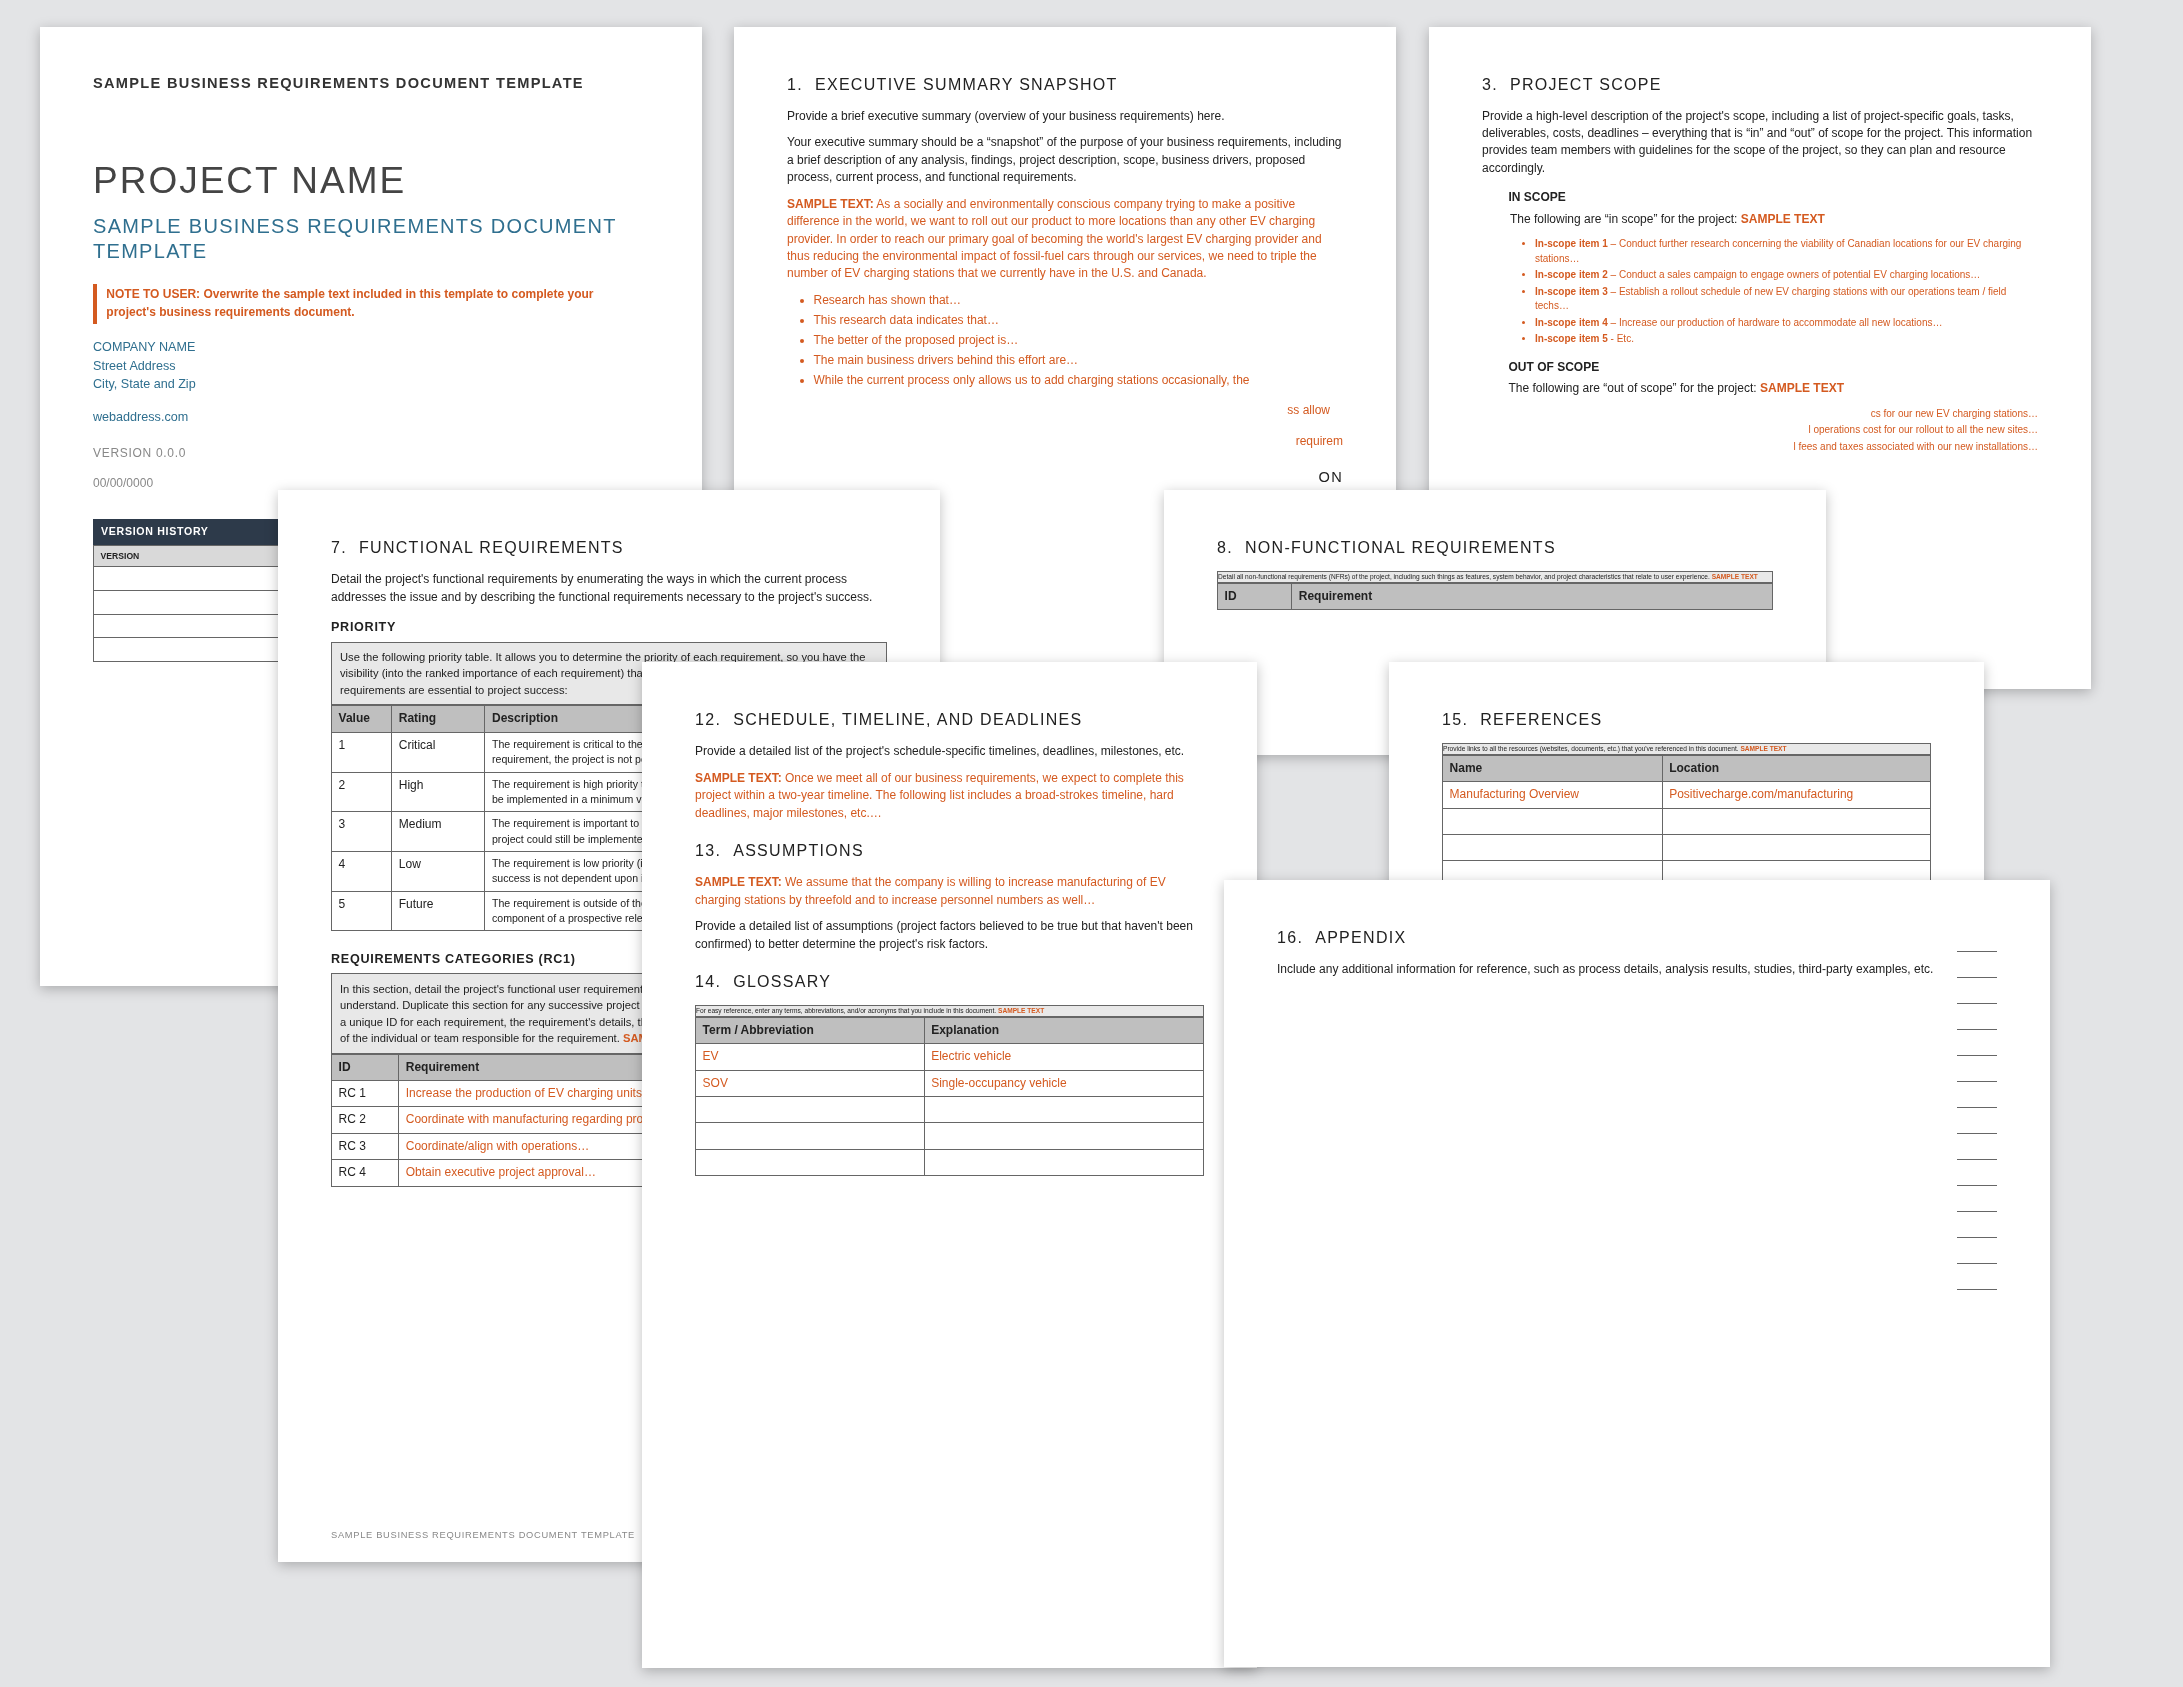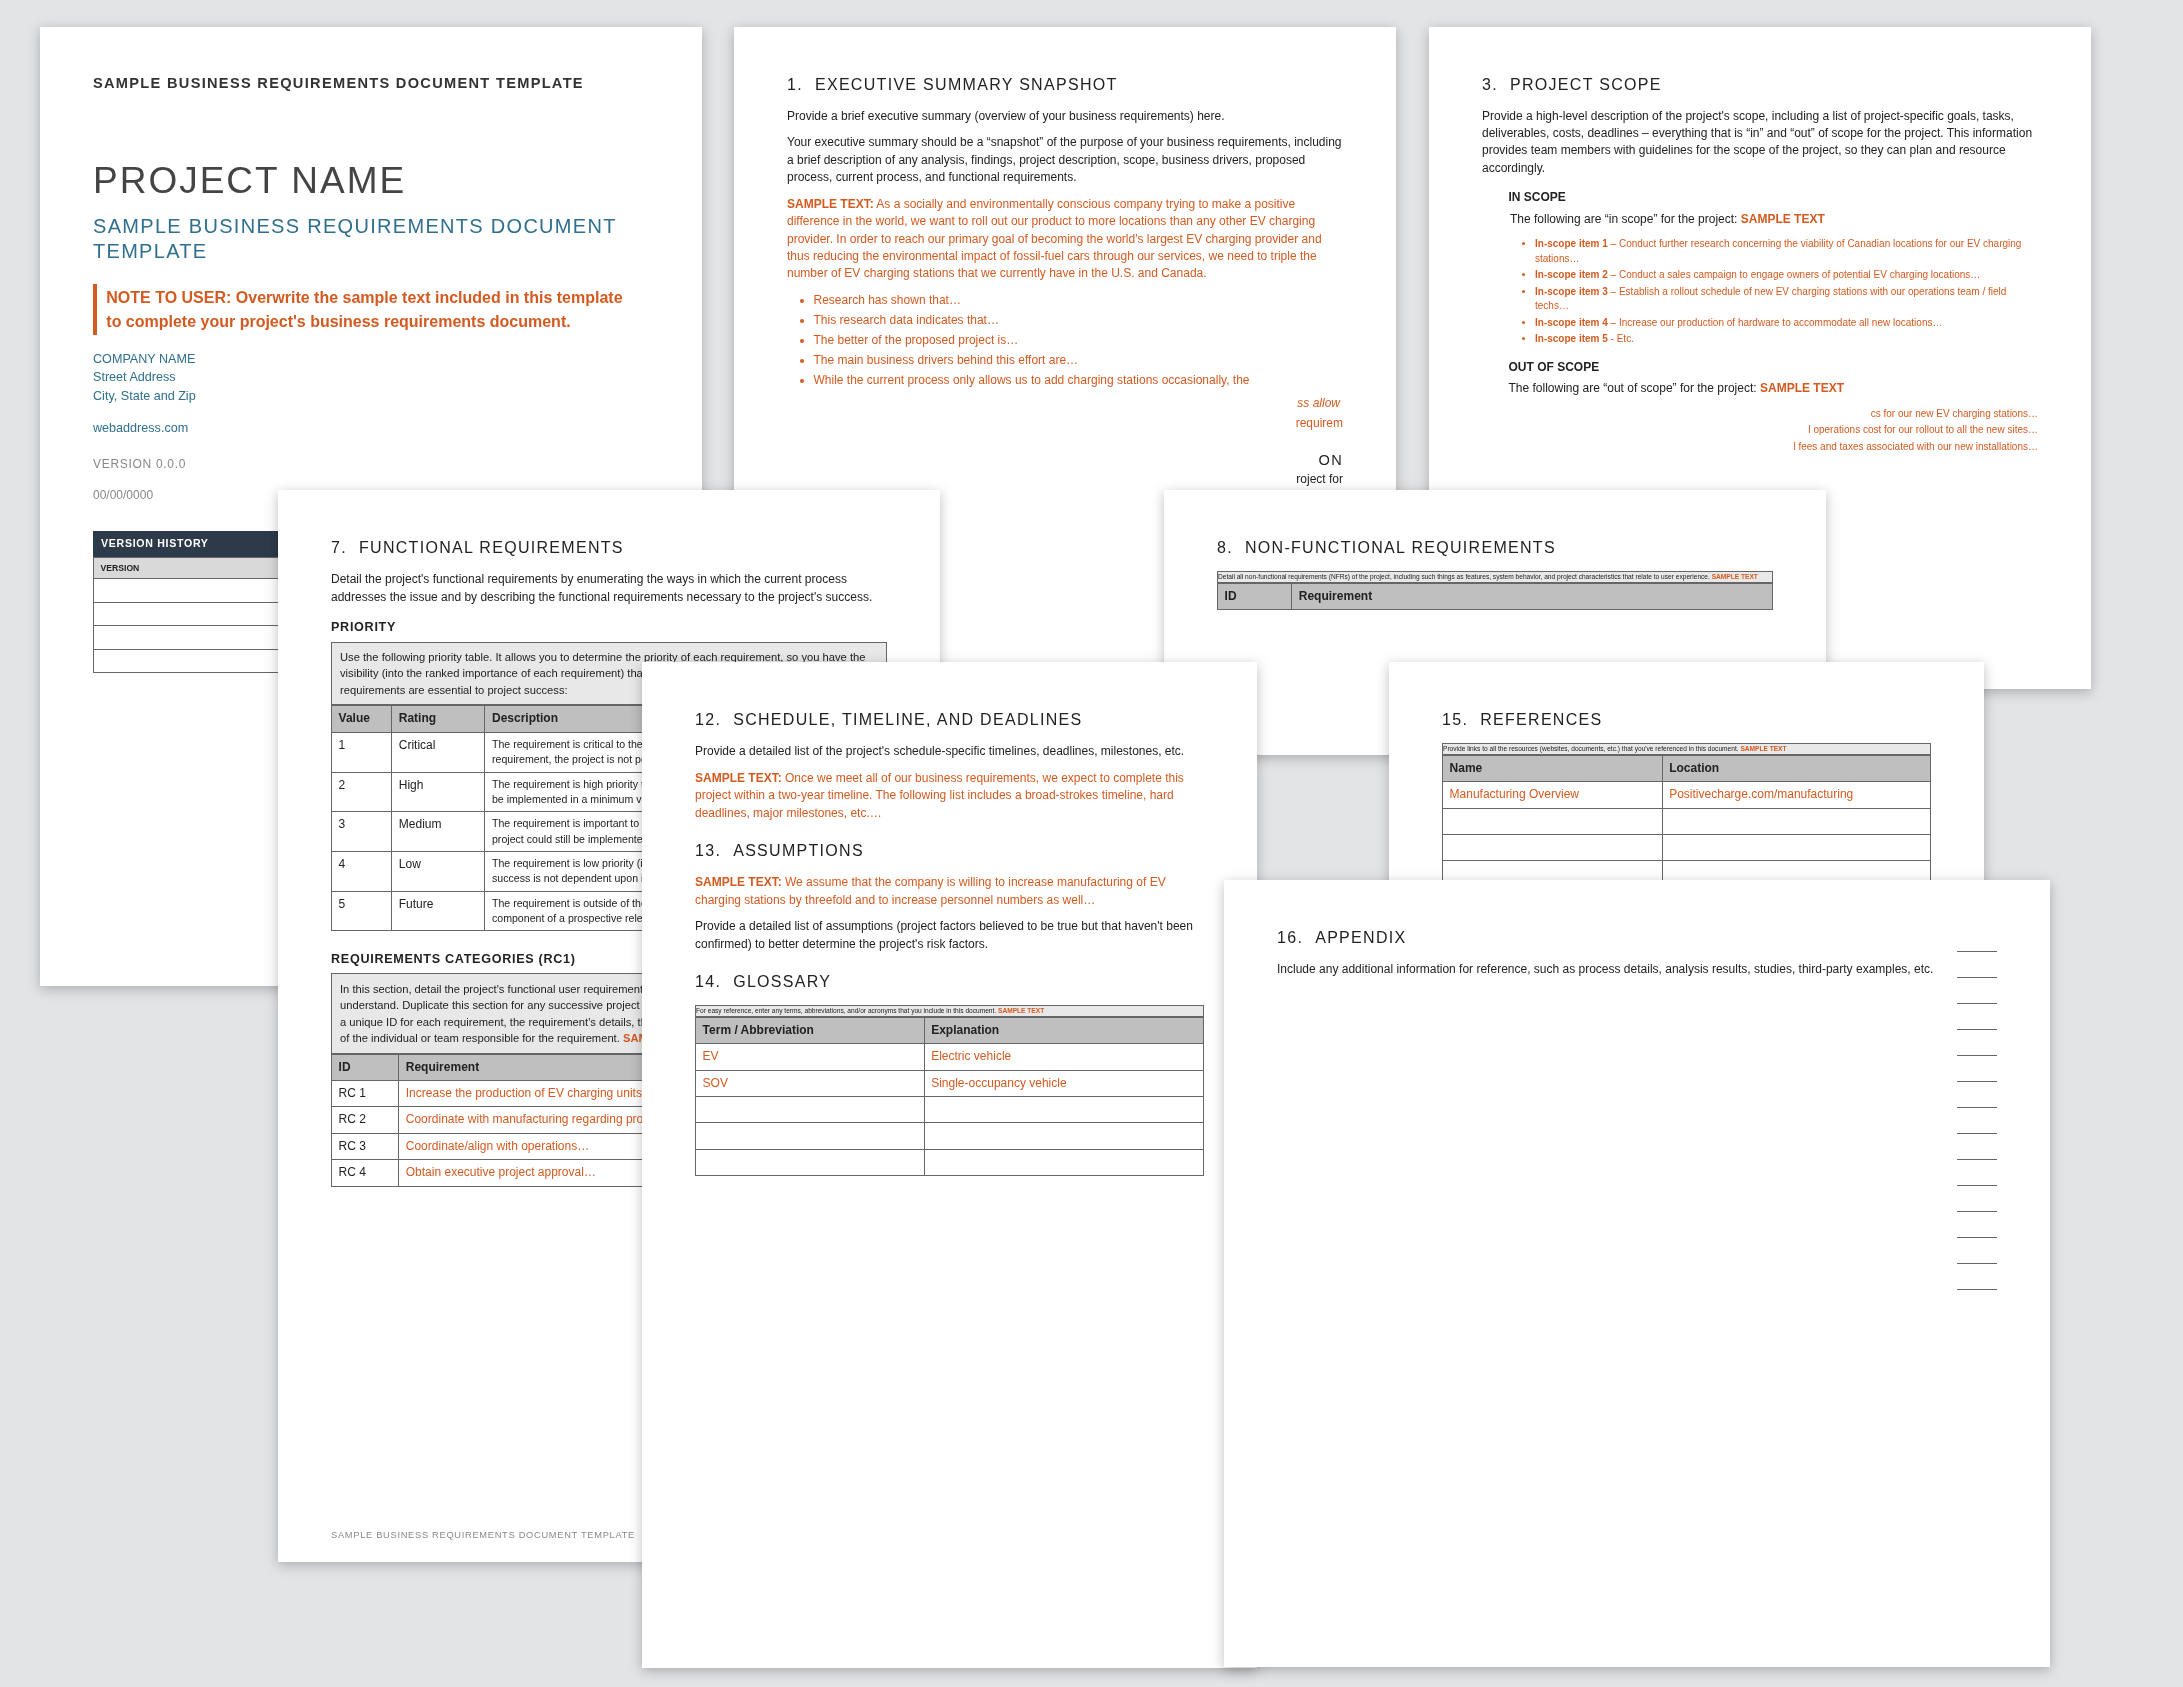--- a/index.html
+++ b/index.html
@@ -36,21 +36,21 @@
   .sample{color:var(--sample);}
   .sample b{font-weight:700;}
   .bold{font-weight:700;}
   ul.bul{margin:5.3px 0 5.3px 26.5px;padding:0;}
   ul.bul li{margin:2.6px 0;font-size:12px;}
   ul.bul.sample li{color:var(--sample);}
   table{border-collapse:collapse;width:100%;font-size:12px;}
   th,td{border:0.7px solid #666;padding:4px 6.6px;text-align:left;vertical-align:top;}
   th{background:var(--table-head);font-weight:700;}
   .note-block{border-left:4px solid var(--orange);padding:2.6px 9.3px;margin:10.6px 0;}
-  .note-block .t{color:var(--orange);font-weight:700;font-size:16px;}
+  .note-block .t{color:var(--orange);font-weight:700;font-size:12px;}
   .footer{position:absolute;bottom:20px;left:53px;font-size:9.3px;color:#888;letter-spacing:0.7px;}
 
   
   #p1{left:40px;top:26.5px;width:662px;height:959px;z-index:1;}
   #p1 .smalltitle{font-size:14.6px;font-weight:700;letter-spacing:1.3px;color:#333;margin:0 0 4px 0;}
   #p1 .bigtitle{font-size:37px;font-weight:400;letter-spacing:2px;color:#444;margin:60px 0 6.6px 0;}
   #p1 .subtitle{color:var(--subhead);font-size:20px;letter-spacing:1.3px;margin:0 0 20px 0;line-height:1.25;}
   #p1 .meta{color:var(--subhead);font-size:12.6px;margin:14.6px 0;}
   #p1 .version{color:#888;font-size:12px;margin-top:18.5px;letter-spacing:0.7px;}
   #p1 .date{color:#888;font-size:12px;margin-top:13.2px;}
@@ -144,21 +144,21 @@
   <p class="intro">Your executive summary should be a “snapshot” of the purpose of your business requirements, including a brief description of any analysis, findings, project description, scope, business drivers, proposed process, current process, and functional requirements.</p>
   <p class="intro sample"><b>SAMPLE TEXT:</b><span> As a socially and environmentally conscious company trying to make a positive difference in the world, we want to roll out our product to more locations than any other EV charging provider. In order to reach our primary goal of becoming the world's largest EV charging provider and thus reducing the environmental impact of fossil-fuel cars through our services, we need to triple the number of EV charging stations that we currently have in the U.S. and Canada.</span></p>
   <ul class="bul sample">
     <li>Research has shown that…</li>
     <li>This research data indicates that…</li>
     <li>The better of the proposed project is…</li>
     <li>The main business drivers behind this effort are…</li>
     <li>While the current process only allows us to add charging stations occasionally, the</li>
   </ul>
   <div style="text-align:right;margin-top:4px;">
-    <div class="intro sample" style="margin:3px;font-style:italic;">ss allow</div>
+    <div class="intro sample" style="margin:13px;">ss allow</div>
     <div class="intro sample" style="margin:0;">requirem</div>
   </div>
   <div class="cutlabel">ON</div>
   <div style="text-align:right;">
     <div class="cutsub">roject for</div>
     <div class="cutsub">se, what</div>
   </div>
   <div style="text-align:right;margin-top:26.5px;">
     <div class="cutsub sample">rging stati</div>
     <div class="cutsub sample">sed on test</div>

